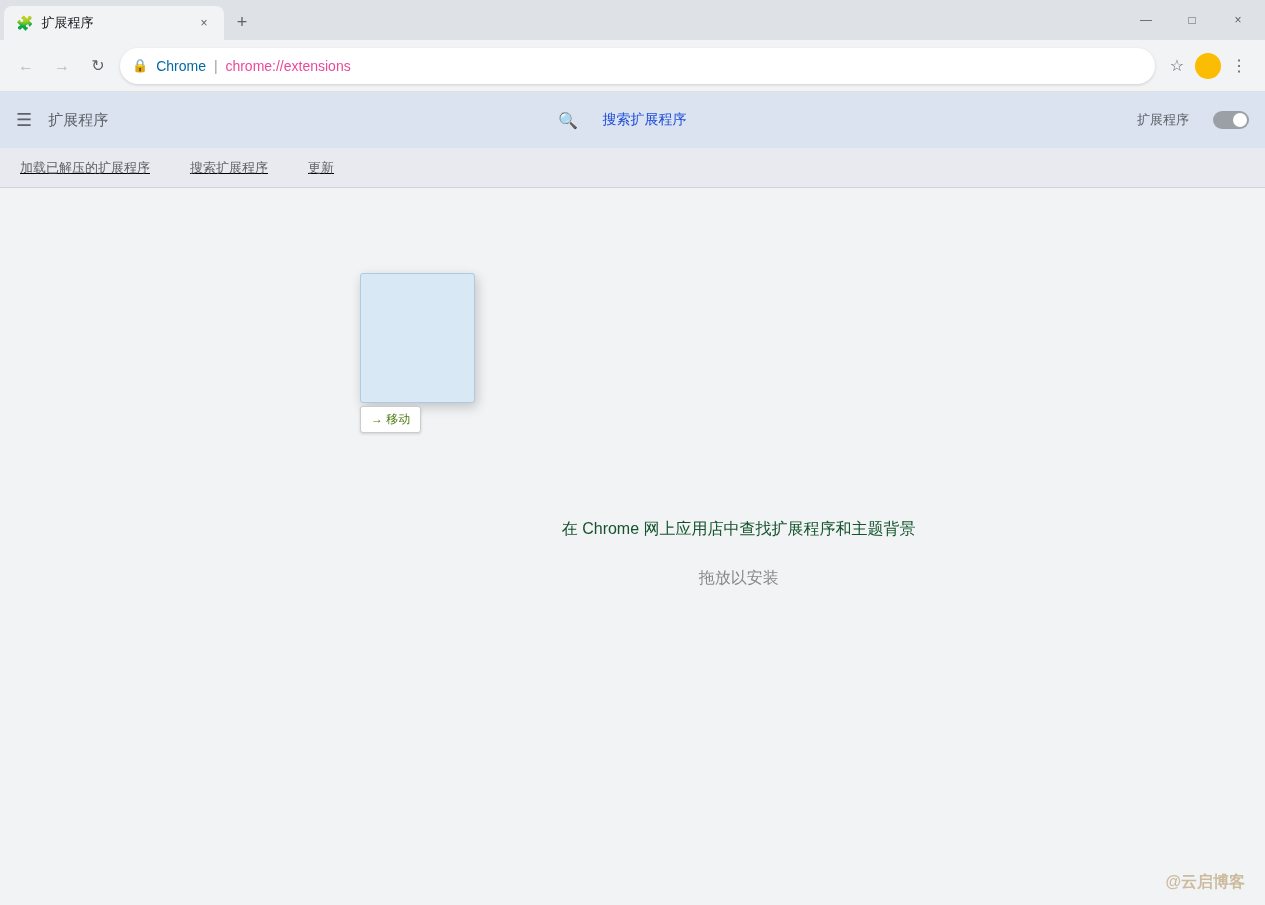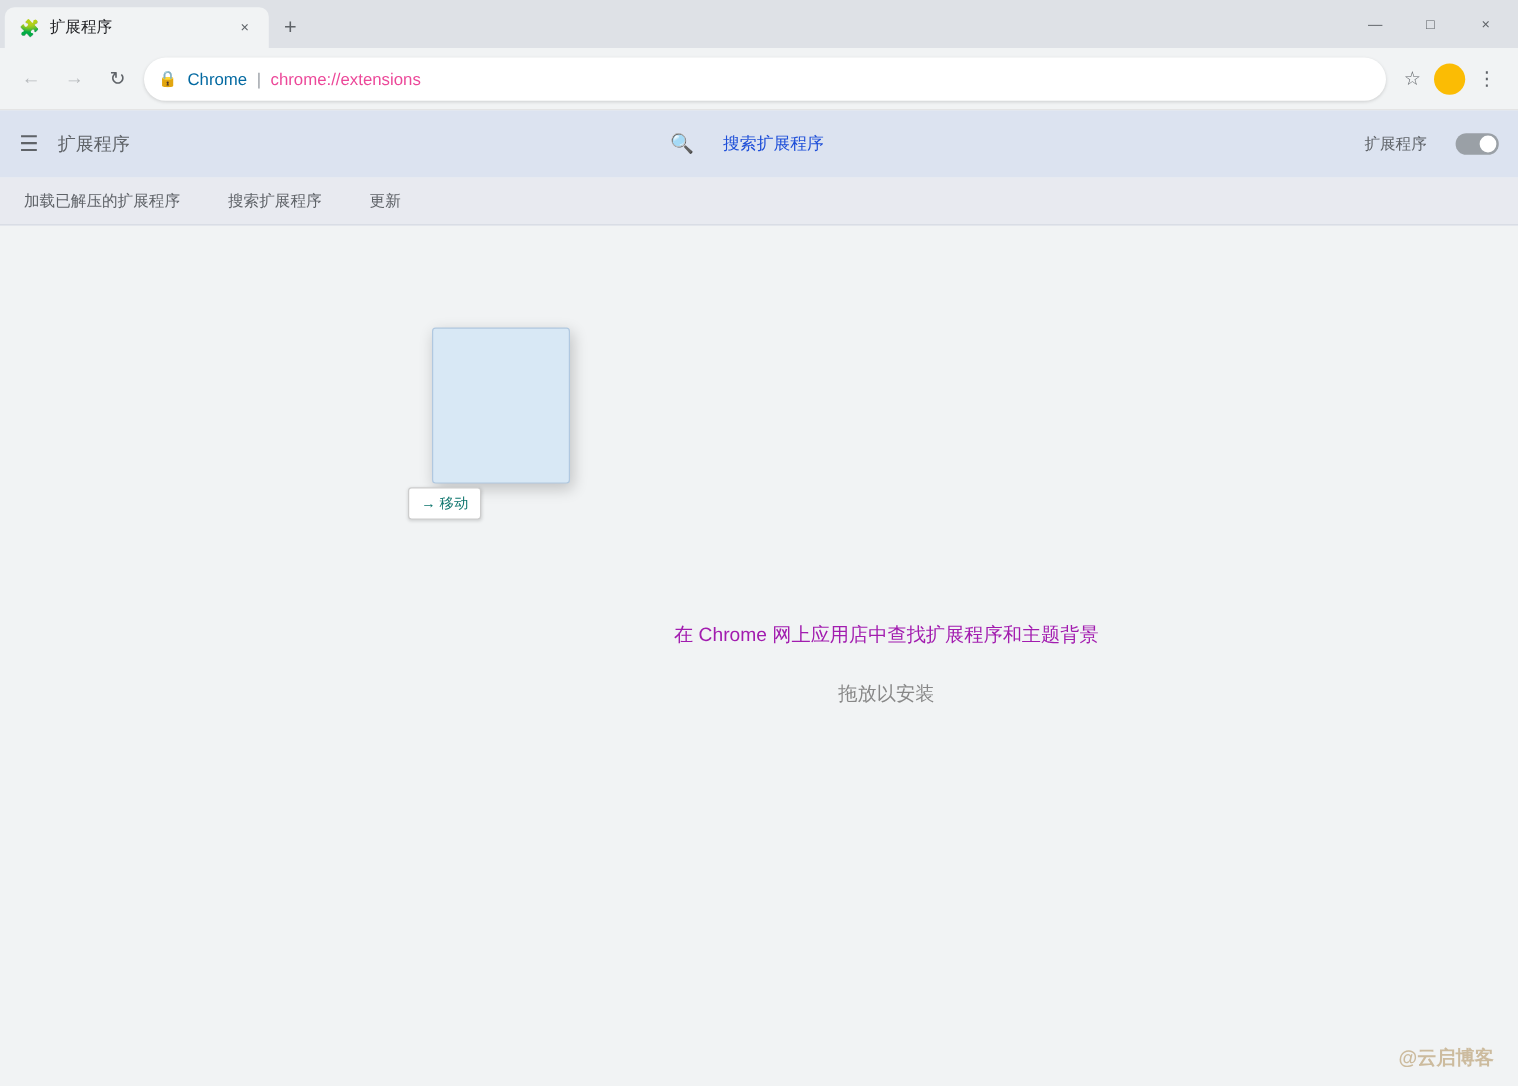--- a/index.html
+++ b/index.html
@@ -196,40 +196,41 @@
 
     
     .ext-subheader {
       background: #e8eaf0;
       height: 40px;
       display: flex;
       align-items: center;
       padding: 0 20px;
       gap: 40px;
       border-bottom: 1px solid #d0d4de;
+      text-decoration: underline;
     }
     .subheader-link {
       font-size: 13px;
       color: #5f6368;
       cursor: pointer;
       text-decoration: none;
     }
 
     
     .main-content {
       background: #f1f3f4;
       flex: 1;
       position: relative;
       height: calc(905px - 40px - 52px - 56px - 40px);
       overflow: hidden;
     }
 
     .store-link-text {
       font-size: 16px;
-      color: #a21caf;
+      color: #14532d;
       margin-bottom: 8px;
     }
     .drop-text {
       font-size: 16px;
       color: #888;
       margin-top: 4px;
       text-align: right;
     }
 
     
@@ -239,28 +240,28 @@
       top: 85px;
       width: 115px;
       height: 130px;
       background: #d8e8f5;
       border: 1px solid #b0c8e0;
       border-radius: 3px;
       box-shadow: 2px 4px 12px rgba(0,0,0,0.2);
     }
     .drag-move-btn {
       position: absolute;
-      left: 340px;
+      left: 360px;
       top: 218px;
       background: white;
       border: 1px solid #ccc;
       border-radius: 3px;
       padding: 4px 10px;
       font-size: 12px;
-      color: #0f766e;
+      color: #4d7c0f;
       cursor: pointer;
       display: flex;
       align-items: center;
       gap: 4px;
       box-shadow: 0 1px 3px rgba(0,0,0,0.15);
     }
 
     
     .puzzle-area {
       position: absolute;

